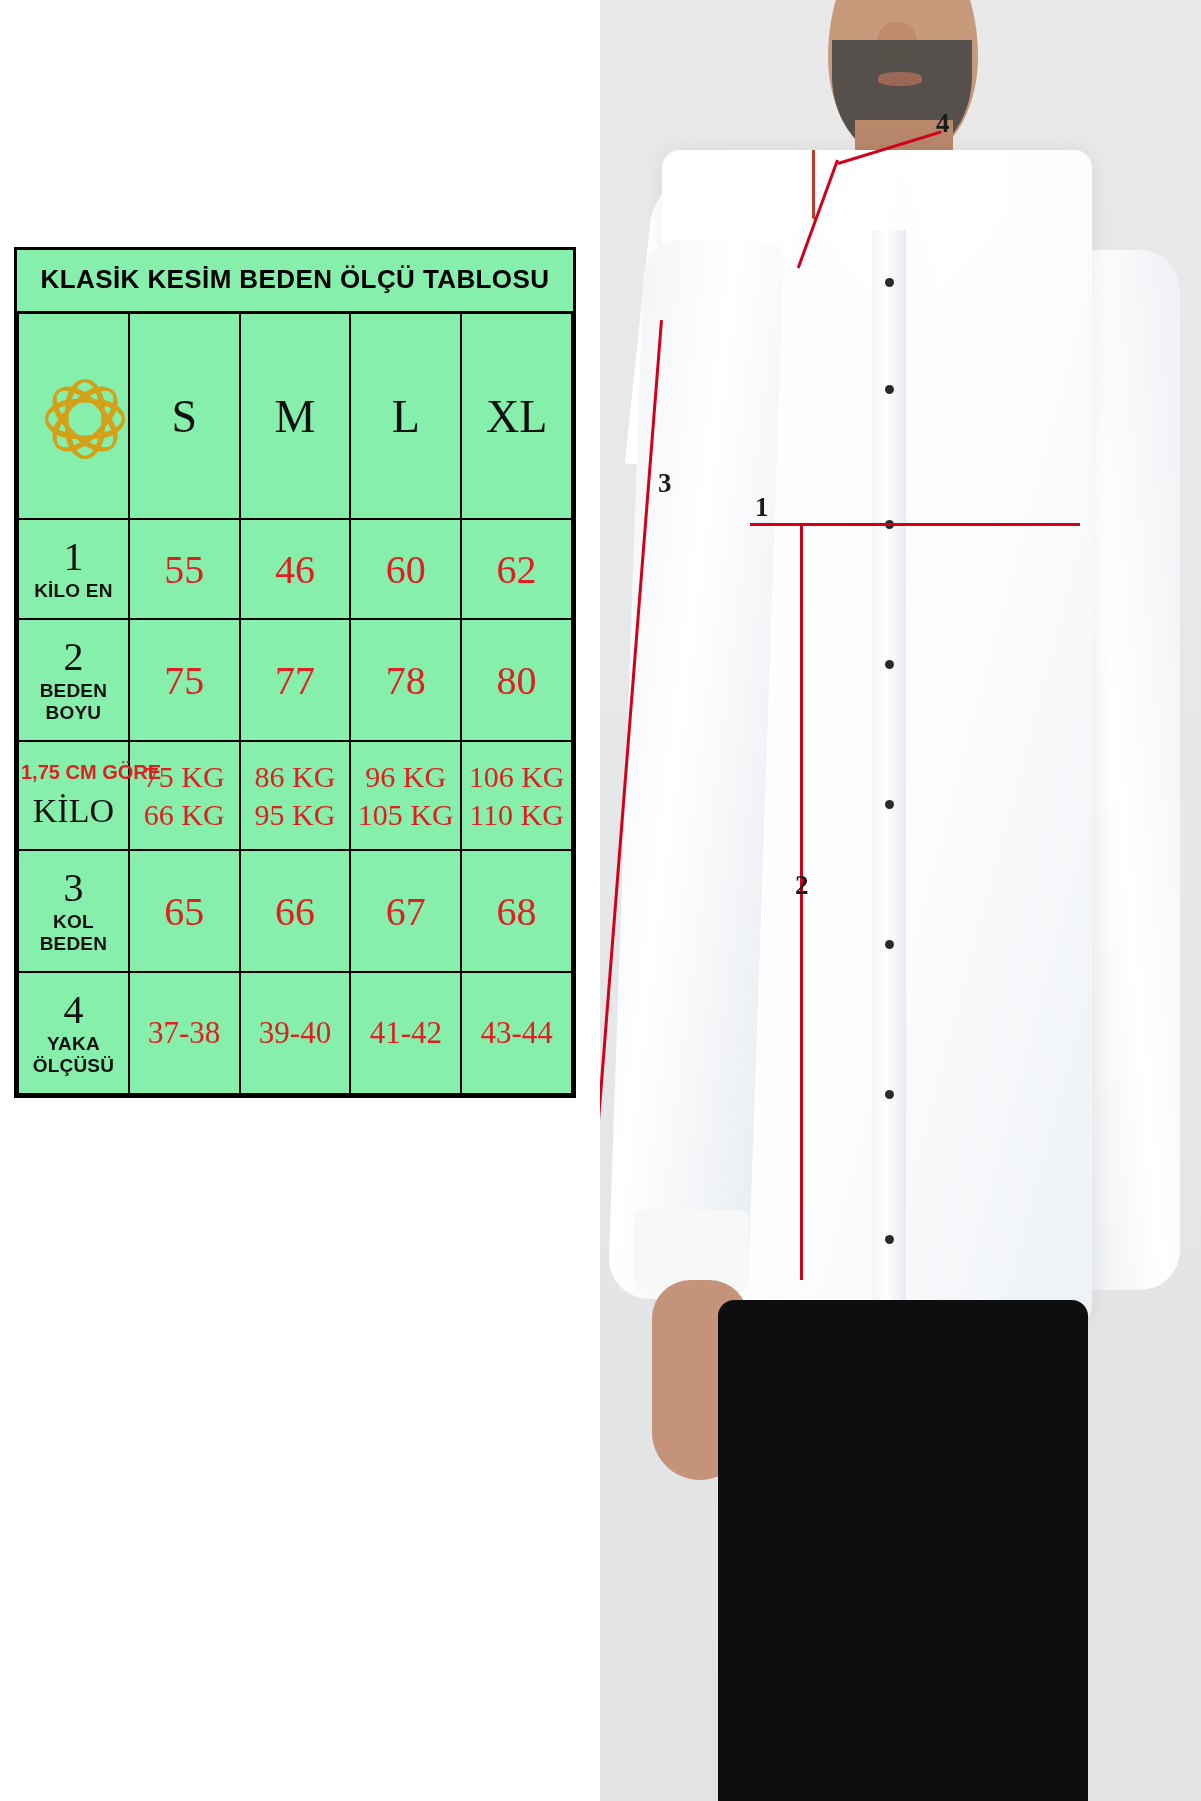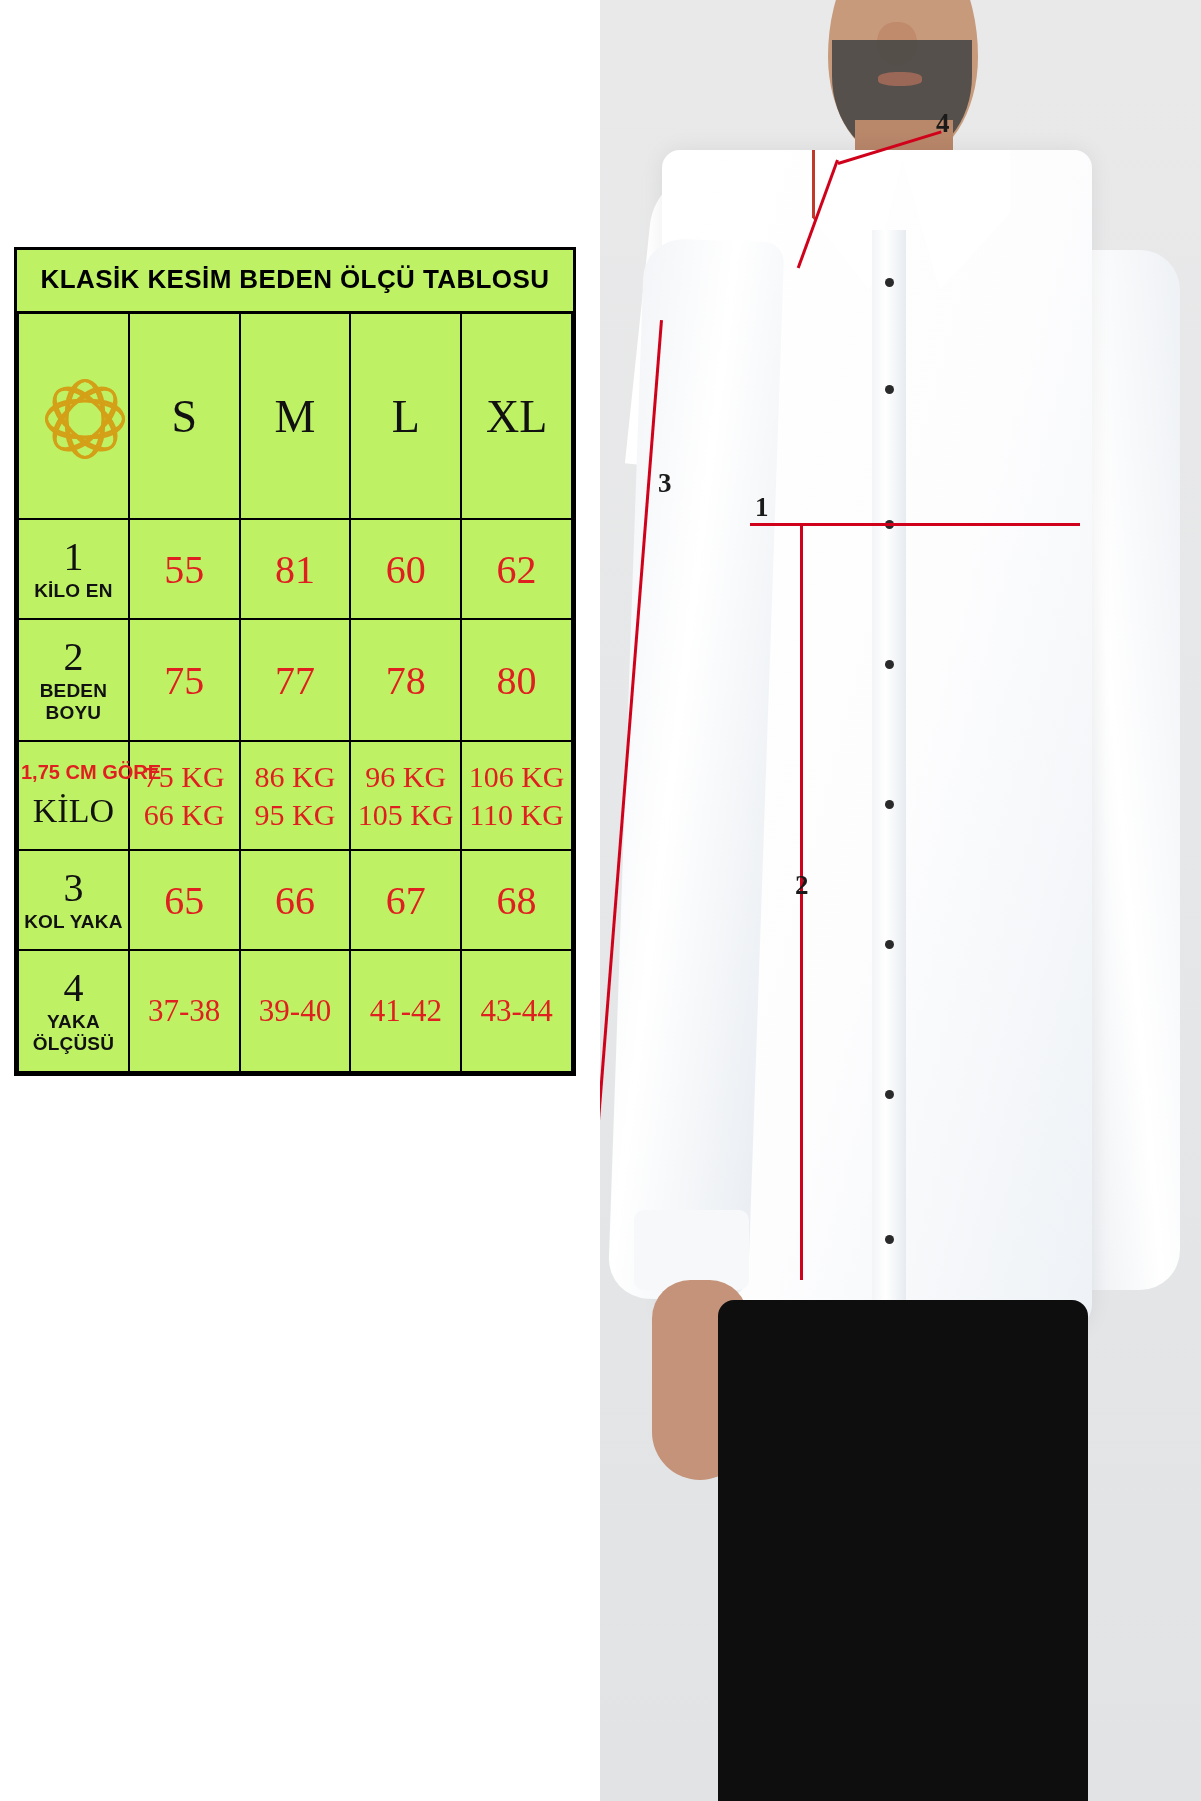--- a/index.html
+++ b/index.html
@@ -203,21 +203,21 @@
   .mlabel-3 { left: 58px;  top: 468px; }
   .mlabel-4 { left: 336px; top: 108px; }
 
   
   .table-wrap {
     position: absolute;
     left: 14px;
     top: 247px;
     width: 562px;
     border: 3px solid #000;
-    background: #bef264;
+    background: #86efac;
     box-sizing: border-box;
   }
   table.size-table {
     border-collapse: collapse;
     width: 100%;
     table-layout: fixed;
   }
   table.size-table td {
     border: 2px solid #000;
     text-align: center;
@@ -378,21 +378,21 @@
       <td class="size-head">L</td>
       <td class="size-head">XL</td>
     </tr>
 
     <tr>
       <td class="col-label cell-pad">
         <span class="num-big">1</span>
         <span class="row-sub">KİLO EN</span>
       </td>
       <td class="val cell-pad">55</td>
-      <td class="val cell-pad">81</td>
+      <td class="val cell-pad">46</td>
       <td class="val cell-pad">60</td>
       <td class="val cell-pad">62</td>
     </tr>
 
     <tr>
       <td class="col-label cell-pad">
         <span class="num-big">2</span>
         <span class="row-sub">BEDEN BOYU</span>
       </td>
       <td class="val cell-pad">75</td>
@@ -420,21 +420,21 @@
       </td>
       <td class="cell-pad">
         <span class="val-kg">106 KG</span><br>
         <span class="val-kg">110 KG</span>
       </td>
     </tr>
 
     <tr>
       <td class="col-label cell-pad">
         <span class="num-big">3</span>
-        <span class="row-sub">KOL YAKA</span>
+        <span class="row-sub">KOL BEDEN</span>
       </td>
       <td class="val cell-pad">65</td>
       <td class="val cell-pad">66</td>
       <td class="val cell-pad">67</td>
       <td class="val cell-pad">68</td>
     </tr>
 
     <tr>
       <td class="col-label cell-pad">
         <span class="num-big">4</span>

